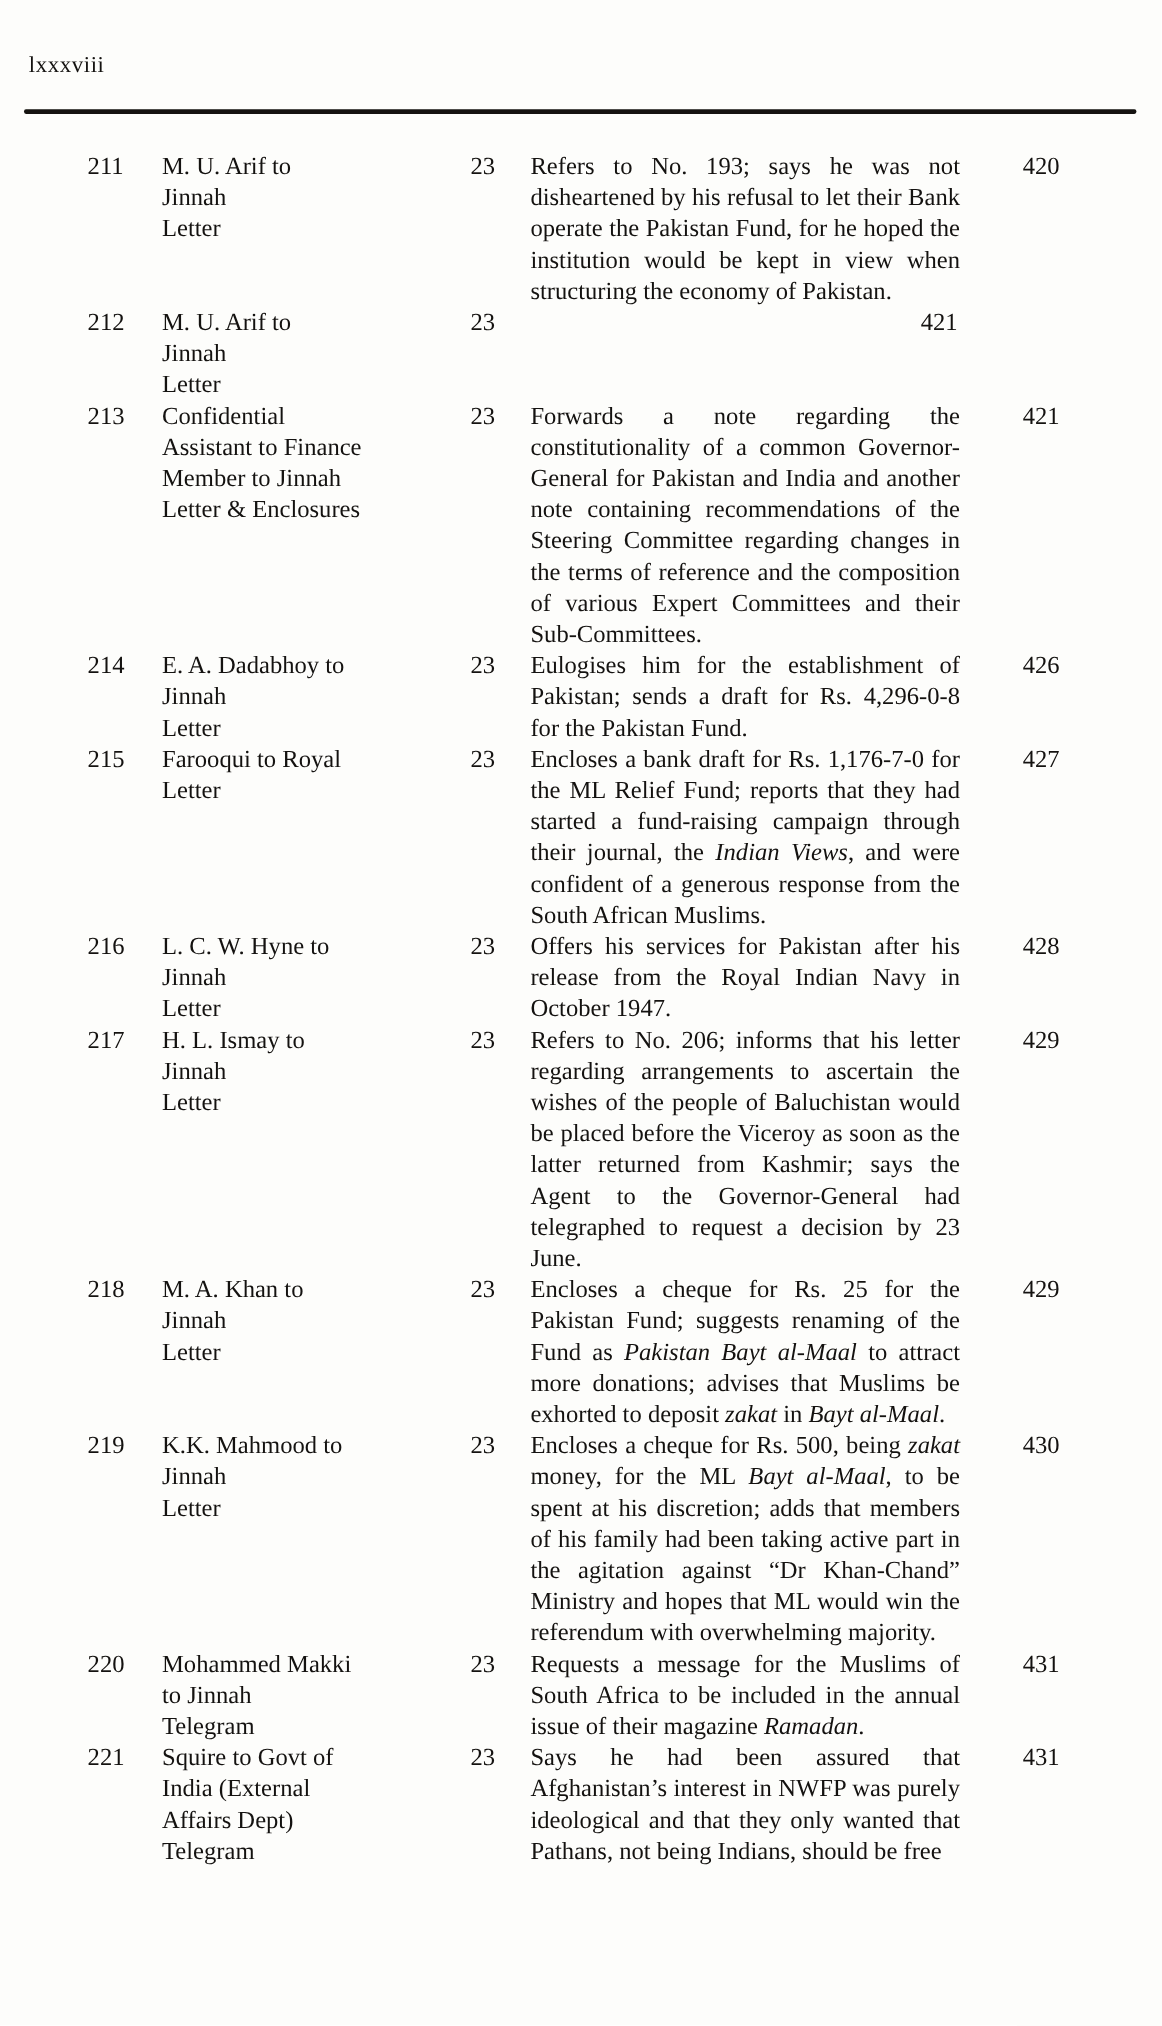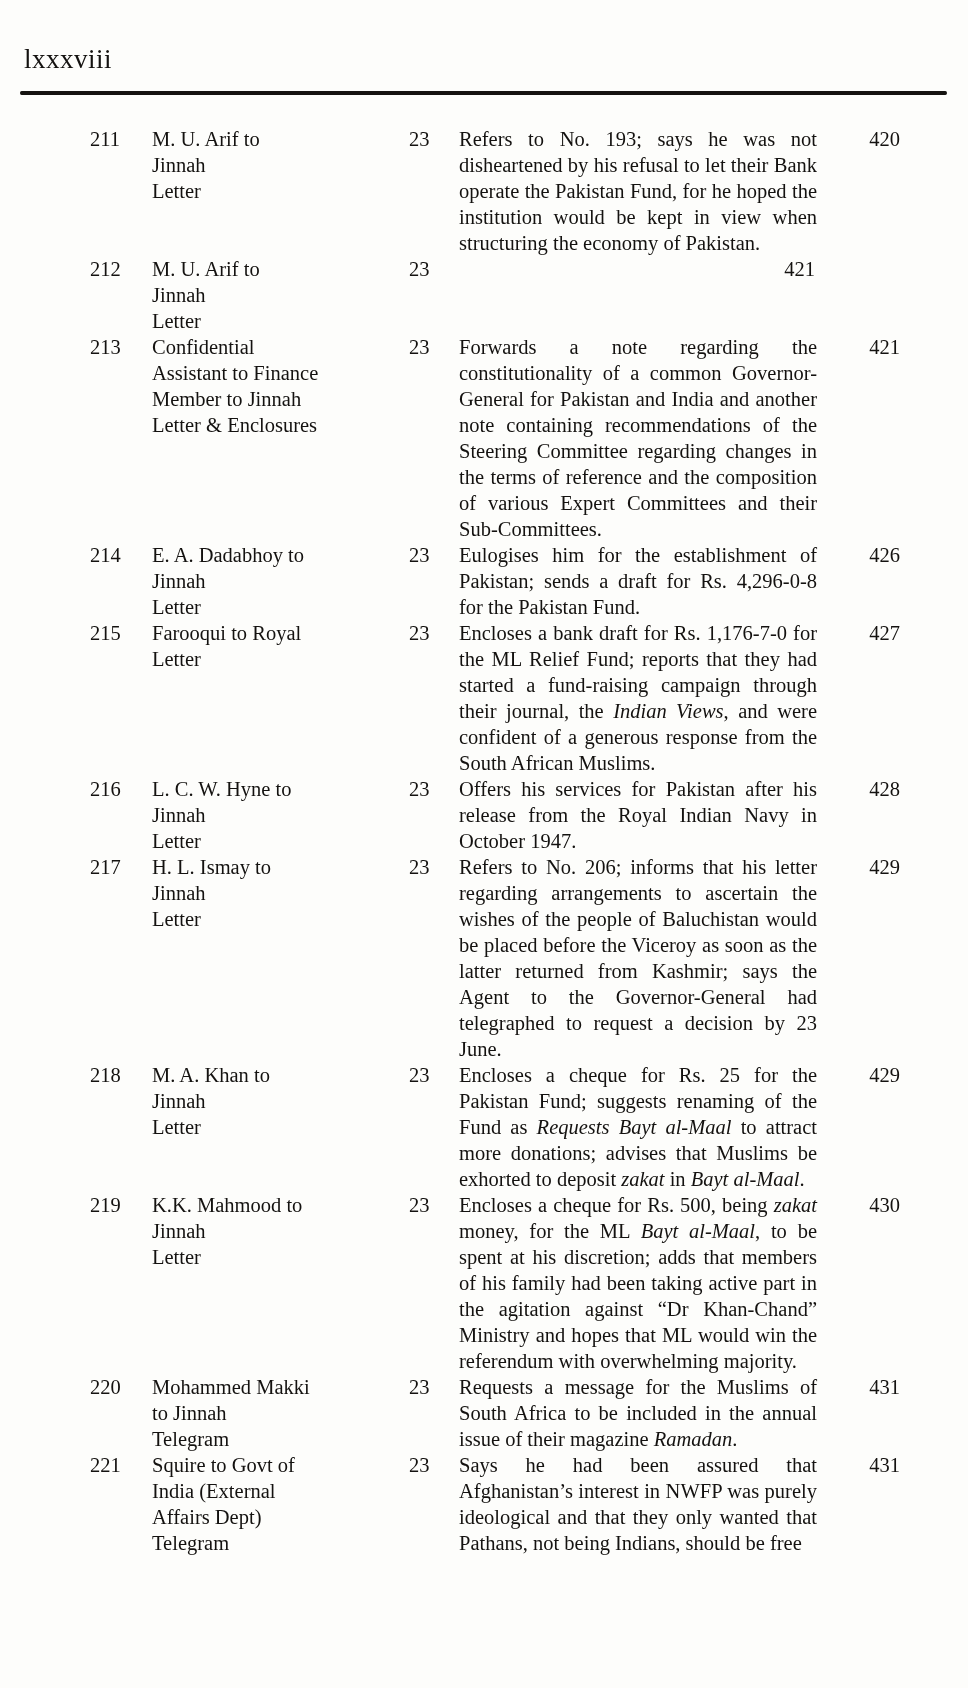--- a/index.html
+++ b/index.html
@@ -21,21 +21,21 @@
     position: absolute;
     top: 42px;
     left: 0;
     width: 100%;
     height: 36px;
   }
   .folio {
     position: absolute;
     left: 24px;
     top: 2px;
-    font-size: 27px;
+    font-size: 19px;
     letter-spacing: 0.5px;
   }
   .head-title {
     margin: 0;
     text-align: center;
     font-size: 27px;
     font-weight: 400;
     letter-spacing: 3px;
     word-spacing: 12px;
   }
@@ -45,21 +45,21 @@
     left: 20px;
     width: 927px;
     height: 4px;
     background: #151310;
     border-radius: 2px / 60%;
   }
   
   .entries {
     position: absolute;
     top: 126px;
-    left: 90px;
+    left: 73px;
     width: 812px;
     font-size: 20.5px;
     line-height: 26px;
   }
   .entry {
     display: grid;
     grid-template-columns: 62px 257px 50px 358px 1fr;
     align-items: start;
   }
   .col-no { }
@@ -165,21 +165,21 @@
         <div class="col-page">429</div>
       </div>
       <div class="entry">
         <div class="col-no">218</div>
         <div class="col-desc">
           <div class="desc-line">M. A. Khan to</div>
           <div class="desc-line">Jinnah</div>
           <div class="desc-line">Letter</div>
         </div>
         <div class="col-date">23</div>
-        <div class="col-summary"><span>Encloses a cheque for Rs. 25 for the Pakistan Fund; suggests renaming of the Fund as </span><i>Requests Bayt al-Maal</i><span> to attract more donations; advises that Muslims be exhorted to deposit </span><i>zakat</i><span> in </span><i>Bayt al-Maal</i><span>.</span></div>
+        <div class="col-summary"><span>Encloses a cheque for Rs. 25 for the Pakistan Fund; suggests renaming of the Fund as </span><i>Pakistan Bayt al-Maal</i><span> to attract more donations; advises that Muslims be exhorted to deposit </span><i>zakat</i><span> in </span><i>Bayt al-Maal</i><span>.</span></div>
         <div class="col-page">429</div>
       </div>
       <div class="entry">
         <div class="col-no">219</div>
         <div class="col-desc">
           <div class="desc-line">K.K. Mahmood to</div>
           <div class="desc-line">Jinnah</div>
           <div class="desc-line">Letter</div>
         </div>
         <div class="col-date">23</div>

